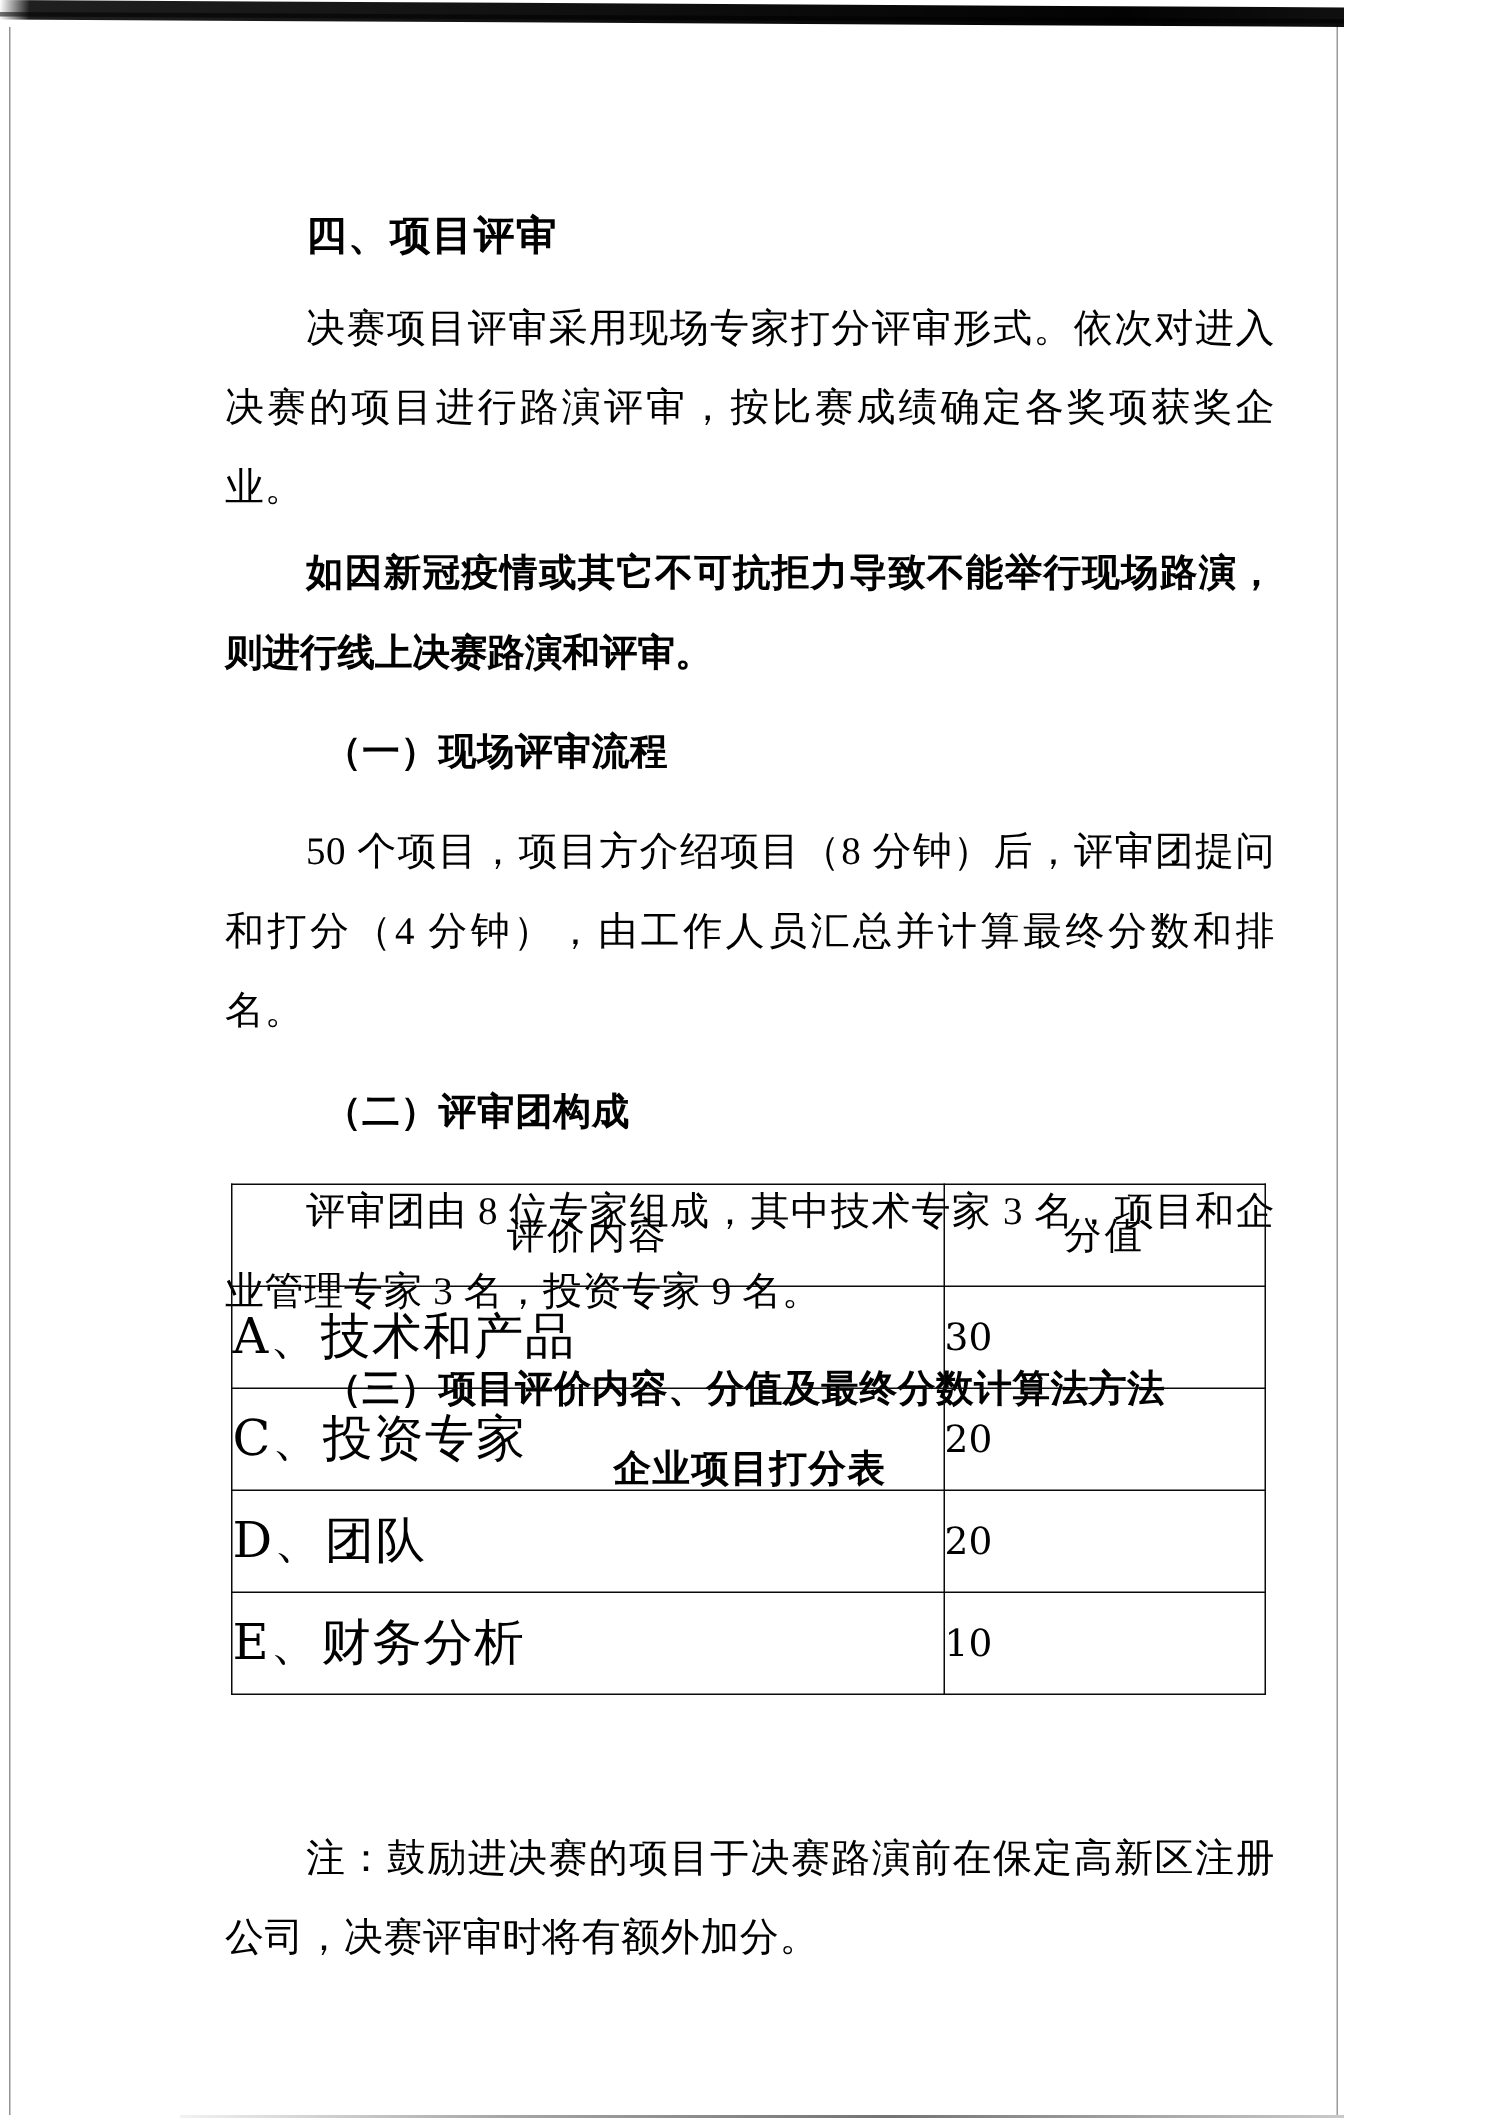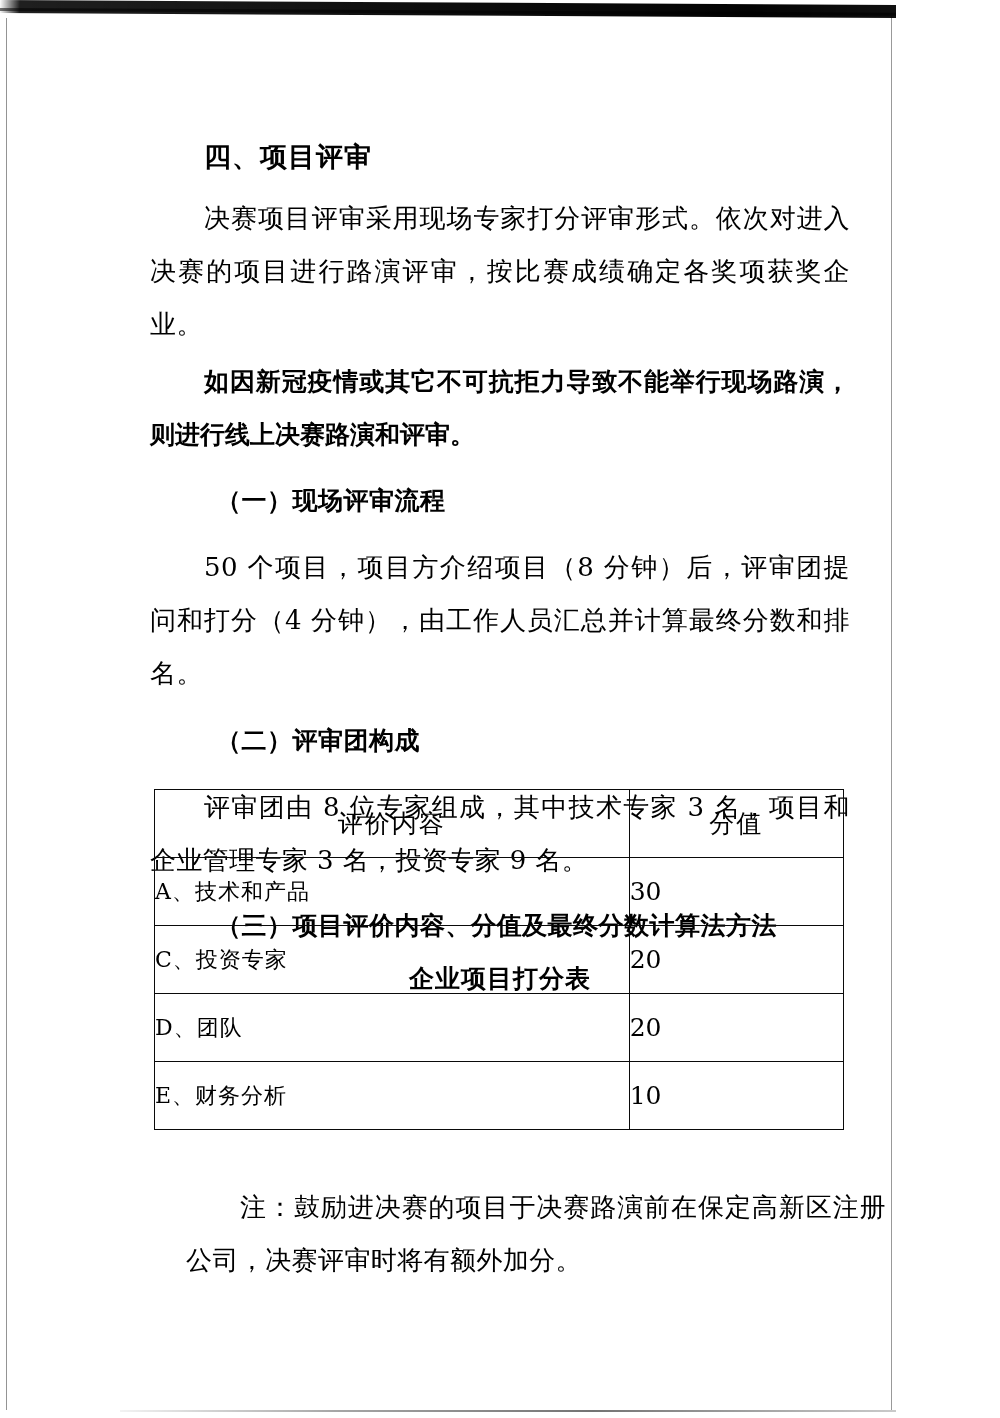--- a/index.html
+++ b/index.html
@@ -104,20 +104,21 @@
     padding-left: 54px;
   }
 
   .para {
     font-size: 26px;
     line-height: 53px;
     text-align: justify;
     text-justify: inter-character;
     margin: 0;
     letter-spacing: 0.4px;
+    font-family: Liberation Serif, serif;
   }
   .para.indent { text-indent: 54px; }
   .para.bold {
     font-family: "DejaVu Sans", "Liberation Sans", sans-serif;
     font-weight: bold;
     letter-spacing: 0px;
     font-size: 25px;
   }
 
   .sub-heading {
@@ -158,42 +159,41 @@
   .th-cell {
     height: 67px;
     text-align: center;
     font-family: "DejaVu Sans", "Liberation Sans", sans-serif;
     font-weight: bold;
     font-size: 25px;
     letter-spacing: 2px;
   }
   .td-item {
     height: 67px;
-    font-size: 22px;
+    font-size: 33px;
     padding-left: 14px;
     letter-spacing: 1px;
   }
   .td-score {
     height: 67px;
     text-align: left;
     font-size: 25px;
   }
 
   .note {
     position: absolute;
     left: 150px;
-    top: 1155px;
+    top: 1187px;
     width: 700px;
     font-size: 26px;
     line-height: 53px;
     text-align: justify;
     text-justify: inter-character;
     text-indent: 54px;
     letter-spacing: 0.4px;
-    margin-left: 36px;
   }
 </style>
 </head>
 <body>
 
 <div id="page">
 
   <div class="scan-top-edge"></div>
   <div class="scan-top-edge2"></div>
   <div class="scan-left-edge"></div>

